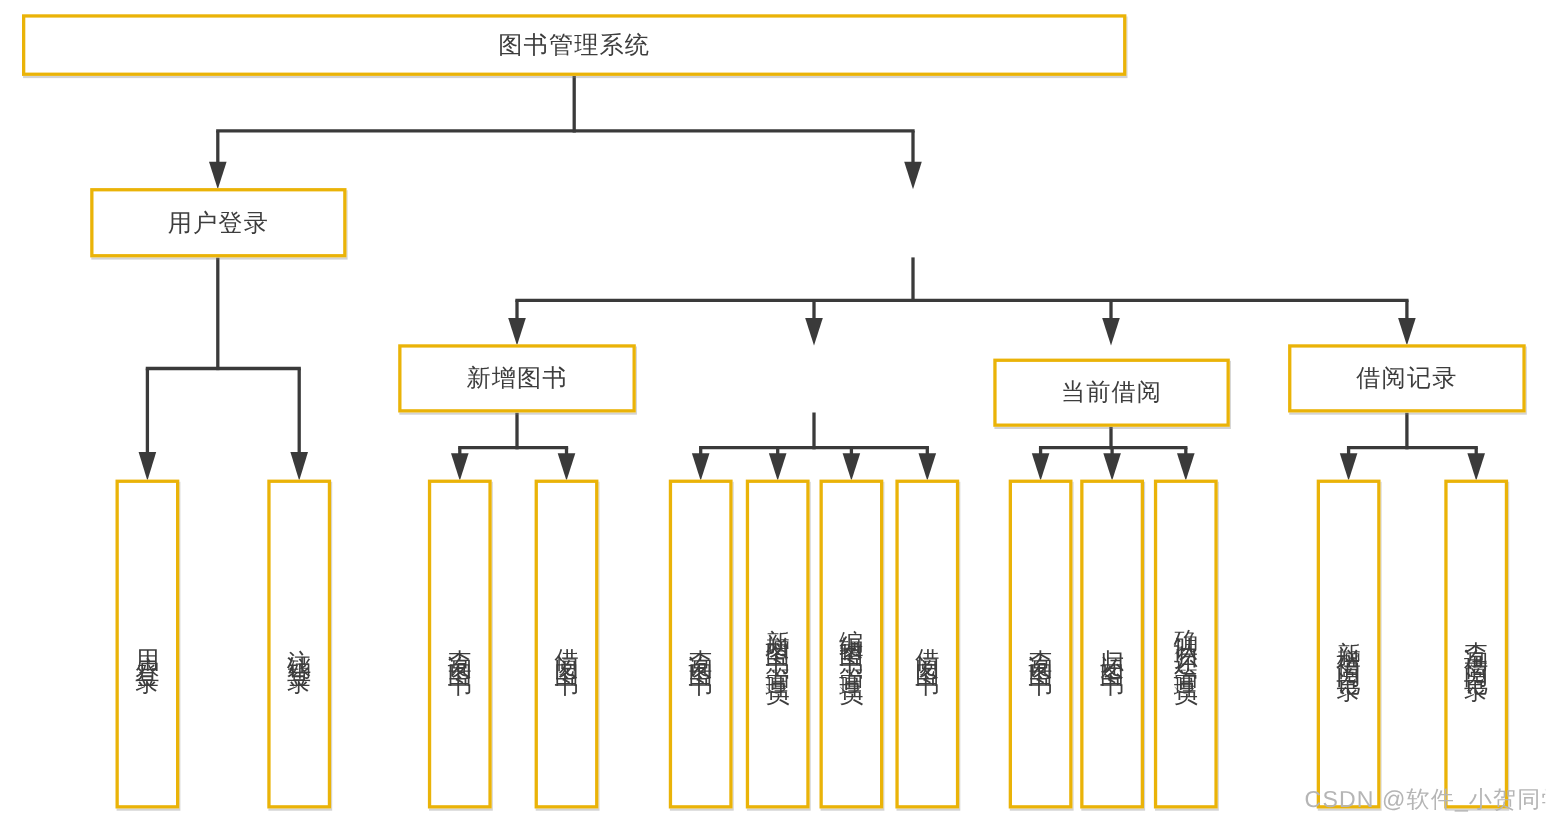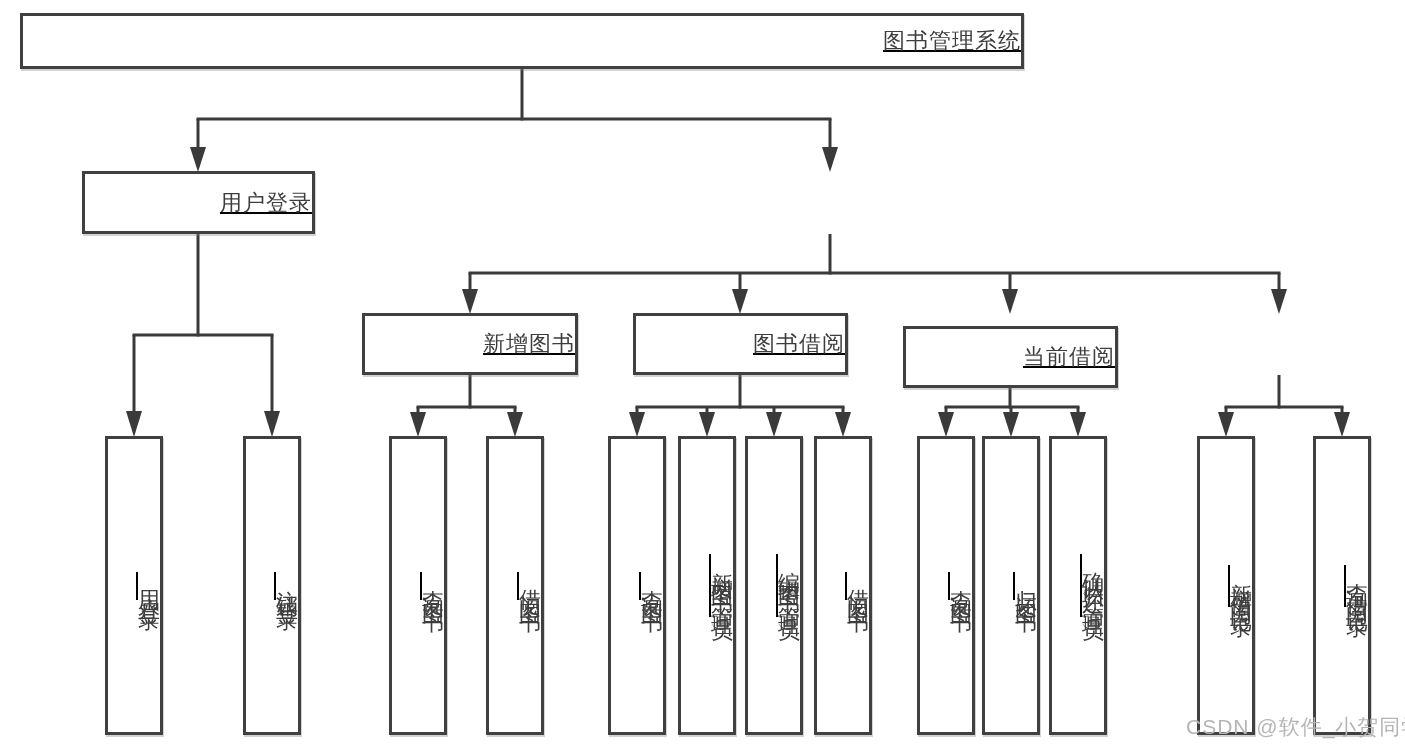--- a/index.html
+++ b/index.html
@@ -18,26 +18,25 @@
   .wires {
     position: absolute;
     left: 0;
     top: 0;
     pointer-events: none;
   }
   .node {
     position: absolute;
     box-sizing: border-box;
     background: #ffffff;
-    border: 3px solid #404040;
+    border: 3px solid #eab308;
     display: flex;
     align-items: center;
-    justify-content: flex-end;
+    justify-content: center;
     box-shadow: 1px 2px 0 rgba(130,130,130,0.35);
-    text-decoration: underline;
   }
   .lbl {
     font-size: 22px;
     color: #3d3d3d;
     letter-spacing: 1px;
     white-space: nowrap;
   }
   .node-v {
     width: 58px;
     height: 299px;
@@ -146,26 +145,26 @@
     <span class="lbl">图书管理系统</span>
   </div>
 
   <div class="node" style="left:82px;top:171px;width:233px;height:63px">
     <span class="lbl">用户登录</span>
   </div>
 
   <div class="node" style="left:362px;top:313px;width:216px;height:62px">
     <span class="lbl">新增图书</span>
   </div>
-  <div class="node" style="left:633px;top:313px;width:215px;height:62px">
-    <span class="lbl">图书借阅</span>
-  </div>
   <div class="node" style="left:903px;top:326px;width:215px;height:62px">
     <span class="lbl">当前借阅</span>
   </div>
+  <div class="node" style="left:1171px;top:313px;width:216px;height:62px">
+    <span class="lbl">借阅记录</span>
+  </div>
 
   <div class="node node-v" style="left:105px;top:436px">
     <span class="vlbl">用户登录</span>
   </div>
   <div class="node node-v" style="left:243px;top:436px">
     <span class="vlbl">注销登录</span>
   </div>
 
   <div class="node node-v" style="left:389px;top:436px">
     <span class="vlbl">查询图书</span>

